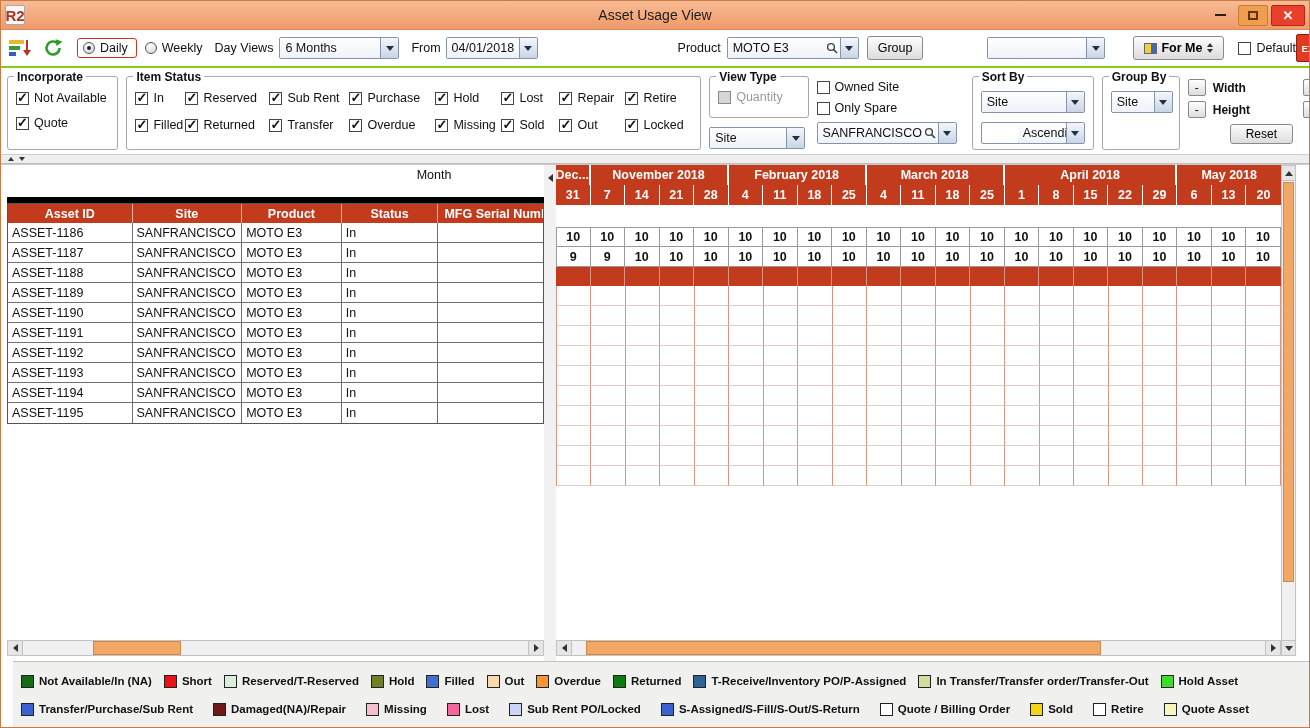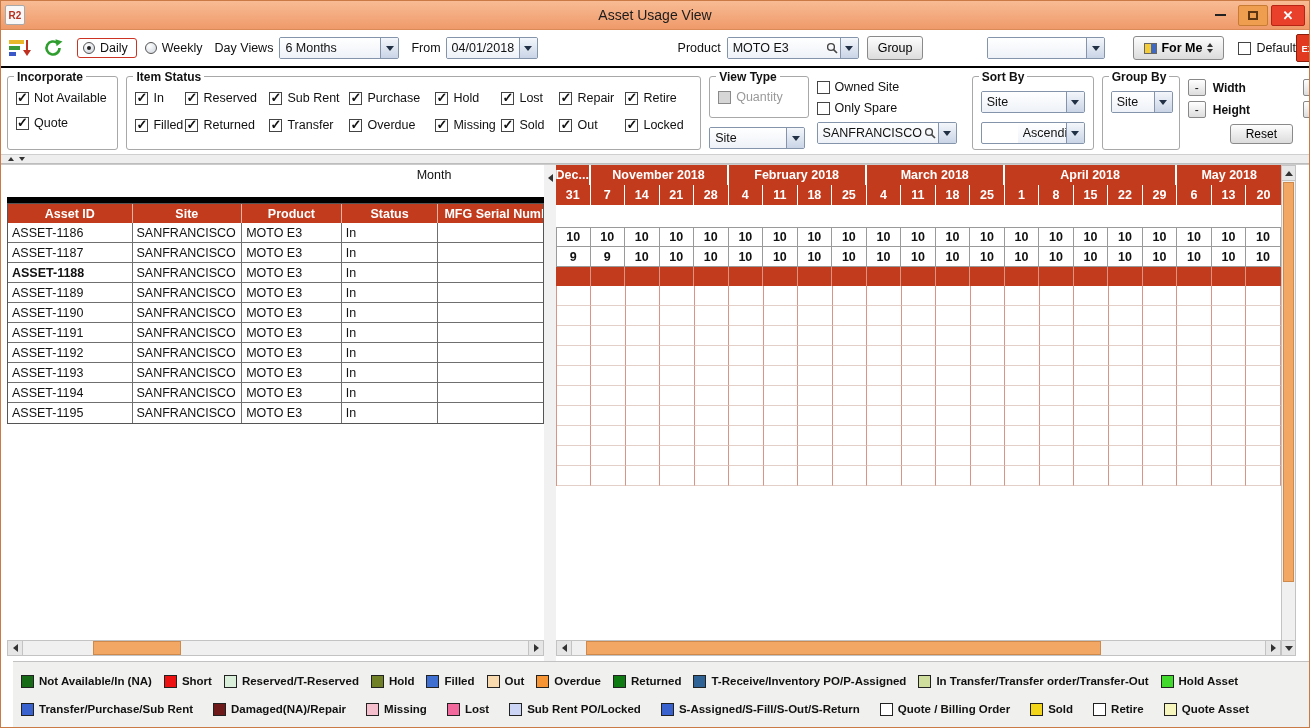--- a/index.html
+++ b/index.html
@@ -2,31 +2,31 @@
 <html><head>
 <meta charset="utf-8">
 <style>
   * { box-sizing:border-box; margin:0; padding:0; }
   :root { --red:#c23b1d; --orange:#f2a765; }
   body { width:1310px; height:728px; font-family:"Liberation Sans",sans-serif; font-size:12px; color:#111; background:#fff; }
   .window { width:1310px; height:728px; border:1px solid #c97a45; display:flex; flex-direction:column; overflow:hidden; background:#fff; }
 
   
   .titlebar { height:29px; flex:none; background:linear-gradient(#f8bb94,#ef9a6a); display:flex; align-items:center; padding:0 4px; position:relative; border-bottom:1px solid #d98a57; }
-  .app-icon { width:20px; height:20px; background:#f8f8f8; border:1px solid #a8a8a8; border-radius:2px; display:flex; align-items:center; justify-content:center; font-size:10px; font-weight:bold; color:#b33222; z-index:1; }
+  .app-icon { width:20px; height:20px; background:#f8f8f8; border:1px solid #a8a8a8; border-radius:2px; display:flex; align-items:center; justify-content:center; font-size:15px; font-weight:bold; color:#b33222; z-index:1; }
   .title { position:absolute; left:0; right:0; text-align:center; font-size:14px; color:#1c1c1c; }
   .win-controls { margin-left:auto; display:flex; gap:3px; z-index:1; }
   .win-btn { width:30px; height:21px; display:flex; align-items:center; justify-content:center; border-radius:2px; }
   .win-btn.min .g { width:11px; height:2px; background:#222; }
   .win-btn.max { background:#ef9d4f; border:1px solid #c87c33; }
   .win-btn.max .g { width:10px; height:9px; border:2px solid #5d3512; }
   .win-btn.close { width:34px; background:#e8402a; border:1px solid #b52415; color:#fff; font-size:13px; font-weight:bold; }
 
   
-  .toolbar { height:38px; flex:none; display:flex; align-items:center; background:#fff; border-bottom:2px solid #000000; padding:0 8px; }
+  .toolbar { height:38px; flex:none; display:flex; align-items:center; background:#fff; border-bottom:2px solid #84cc16; padding:0 8px; }
   .lbl { font-size:12.5px; white-space:nowrap; }
   .sort-icon { width:22px; height:18px; position:relative; margin-right:12px; flex:none; }
   .sort-icon i { position:absolute; left:0; height:4px; display:block; }
   .sort-icon .b1 { top:1px; width:15px; background:#e8b82a; }
   .sort-icon .b2 { top:7px; width:11px; background:#3a9a3a; }
   .sort-icon .b3 { top:13px; width:7px;  background:#3a58c8; }
   .sort-icon .stem { position:absolute; right:3px; top:1px; width:2px; height:11px; background:#c03020; }
   .sort-icon .head { position:absolute; right:0; top:11px; width:0; height:0; border-left:4px solid transparent; border-right:4px solid transparent; border-top:6px solid #c03020; }
   .refresh-icon { width:20px; height:20px; margin-right:14px; flex:none; }
   .focus-red { display:flex; align-items:center; gap:5px; border:1px solid #cc3322; border-radius:3px; padding:2px 8px 2px 5px; margin-right:8px; }
@@ -425,21 +425,21 @@
               <div class="lt-cell" style="width: 105px;"></div>
             </div>
             <div class="lt-row">
               <div class="lt-cell" style="width: 125px;">ASSET-1187</div>
               <div class="lt-cell" style="width: 110px;">SANFRANCISCO</div>
               <div class="lt-cell" style="width: 100px;">MOTO E3</div>
               <div class="lt-cell" style="width: 97px;">In</div>
               <div class="lt-cell" style="width: 105px;"></div>
             </div>
             <div class="lt-row">
-              <div class="lt-cell" style="width: 125px; font-weight: bold;">ASSET-1188</div>
+              <div class="lt-cell" style="width: 125px;">ASSET-1188</div>
               <div class="lt-cell" style="width: 110px;">SANFRANCISCO</div>
               <div class="lt-cell" style="width: 100px;">MOTO E3</div>
               <div class="lt-cell" style="width: 97px;">In</div>
               <div class="lt-cell" style="width: 105px;"></div>
             </div>
             <div class="lt-row">
               <div class="lt-cell" style="width: 125px;">ASSET-1189</div>
               <div class="lt-cell" style="width: 110px;">SANFRANCISCO</div>
               <div class="lt-cell" style="width: 100px;">MOTO E3</div>
               <div class="lt-cell" style="width: 97px;">In</div>

